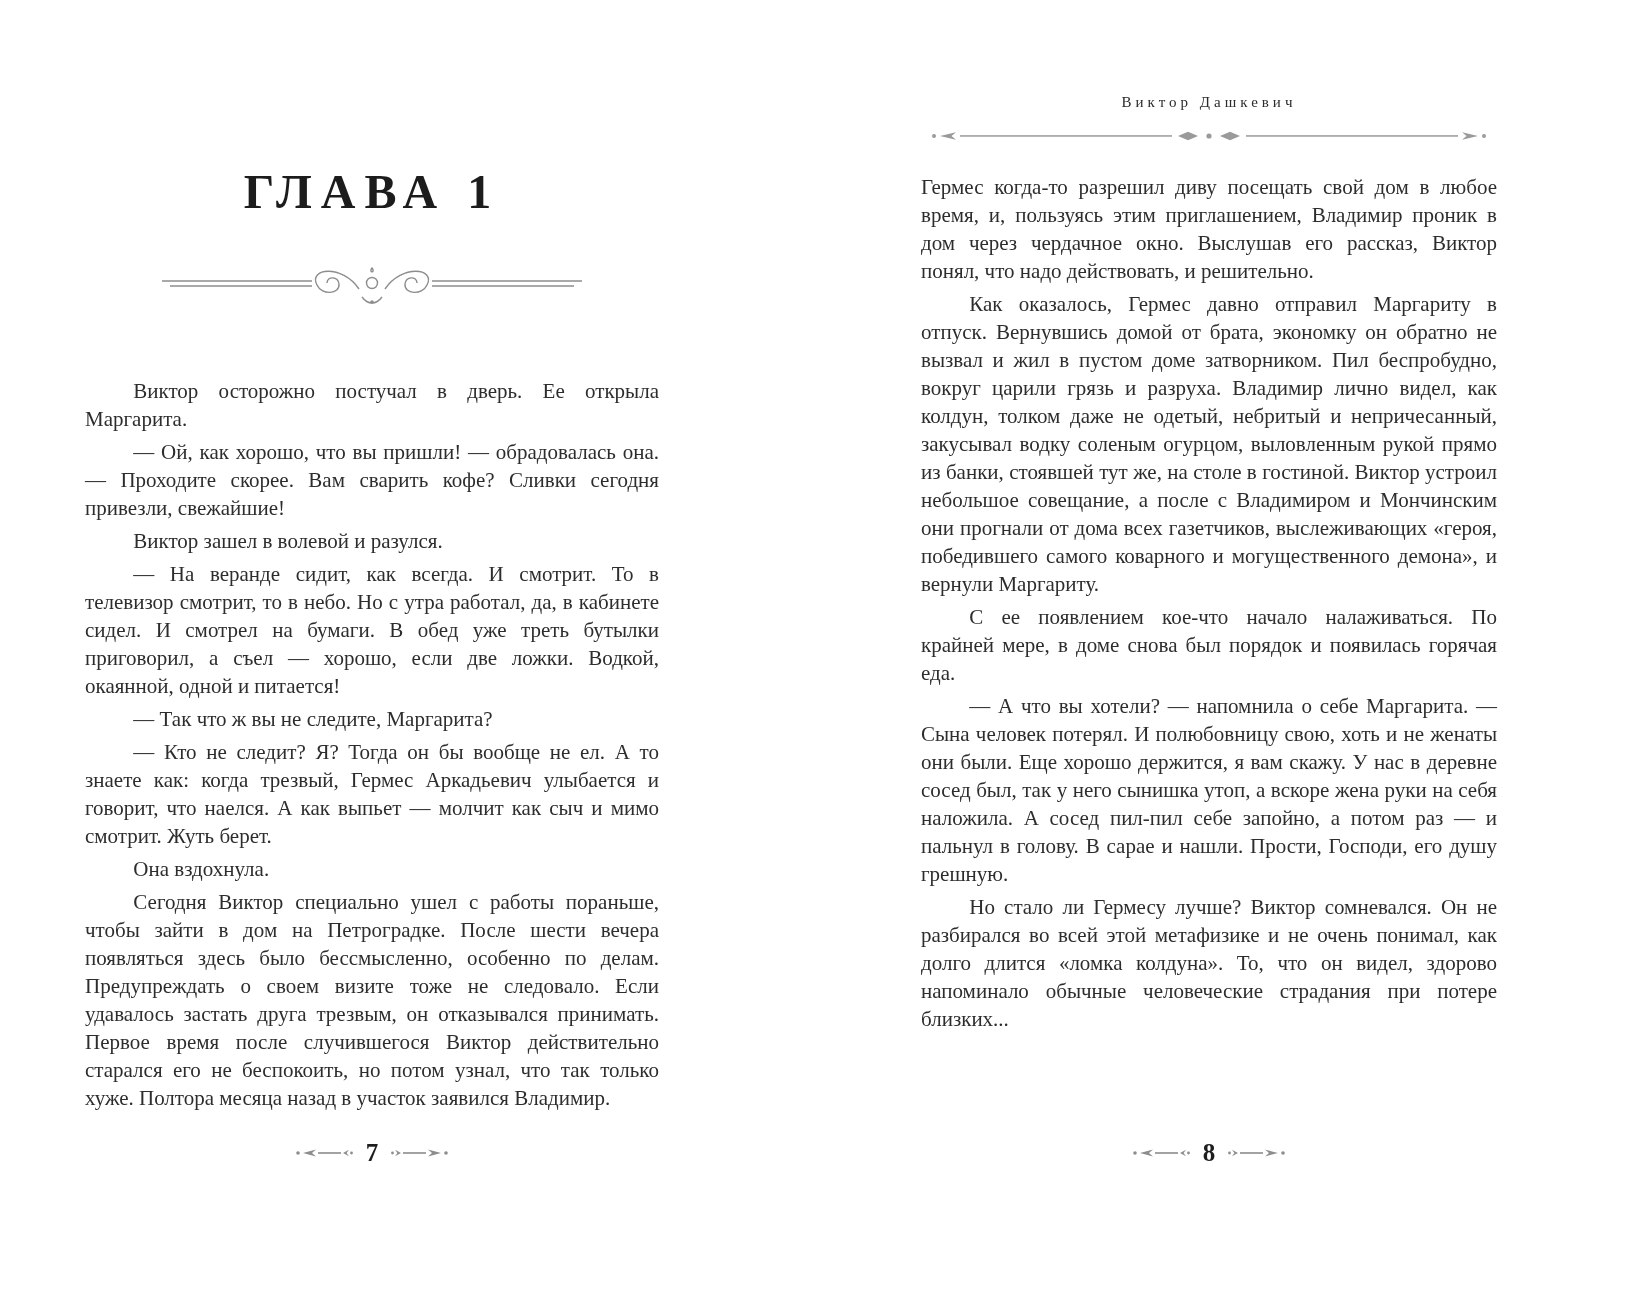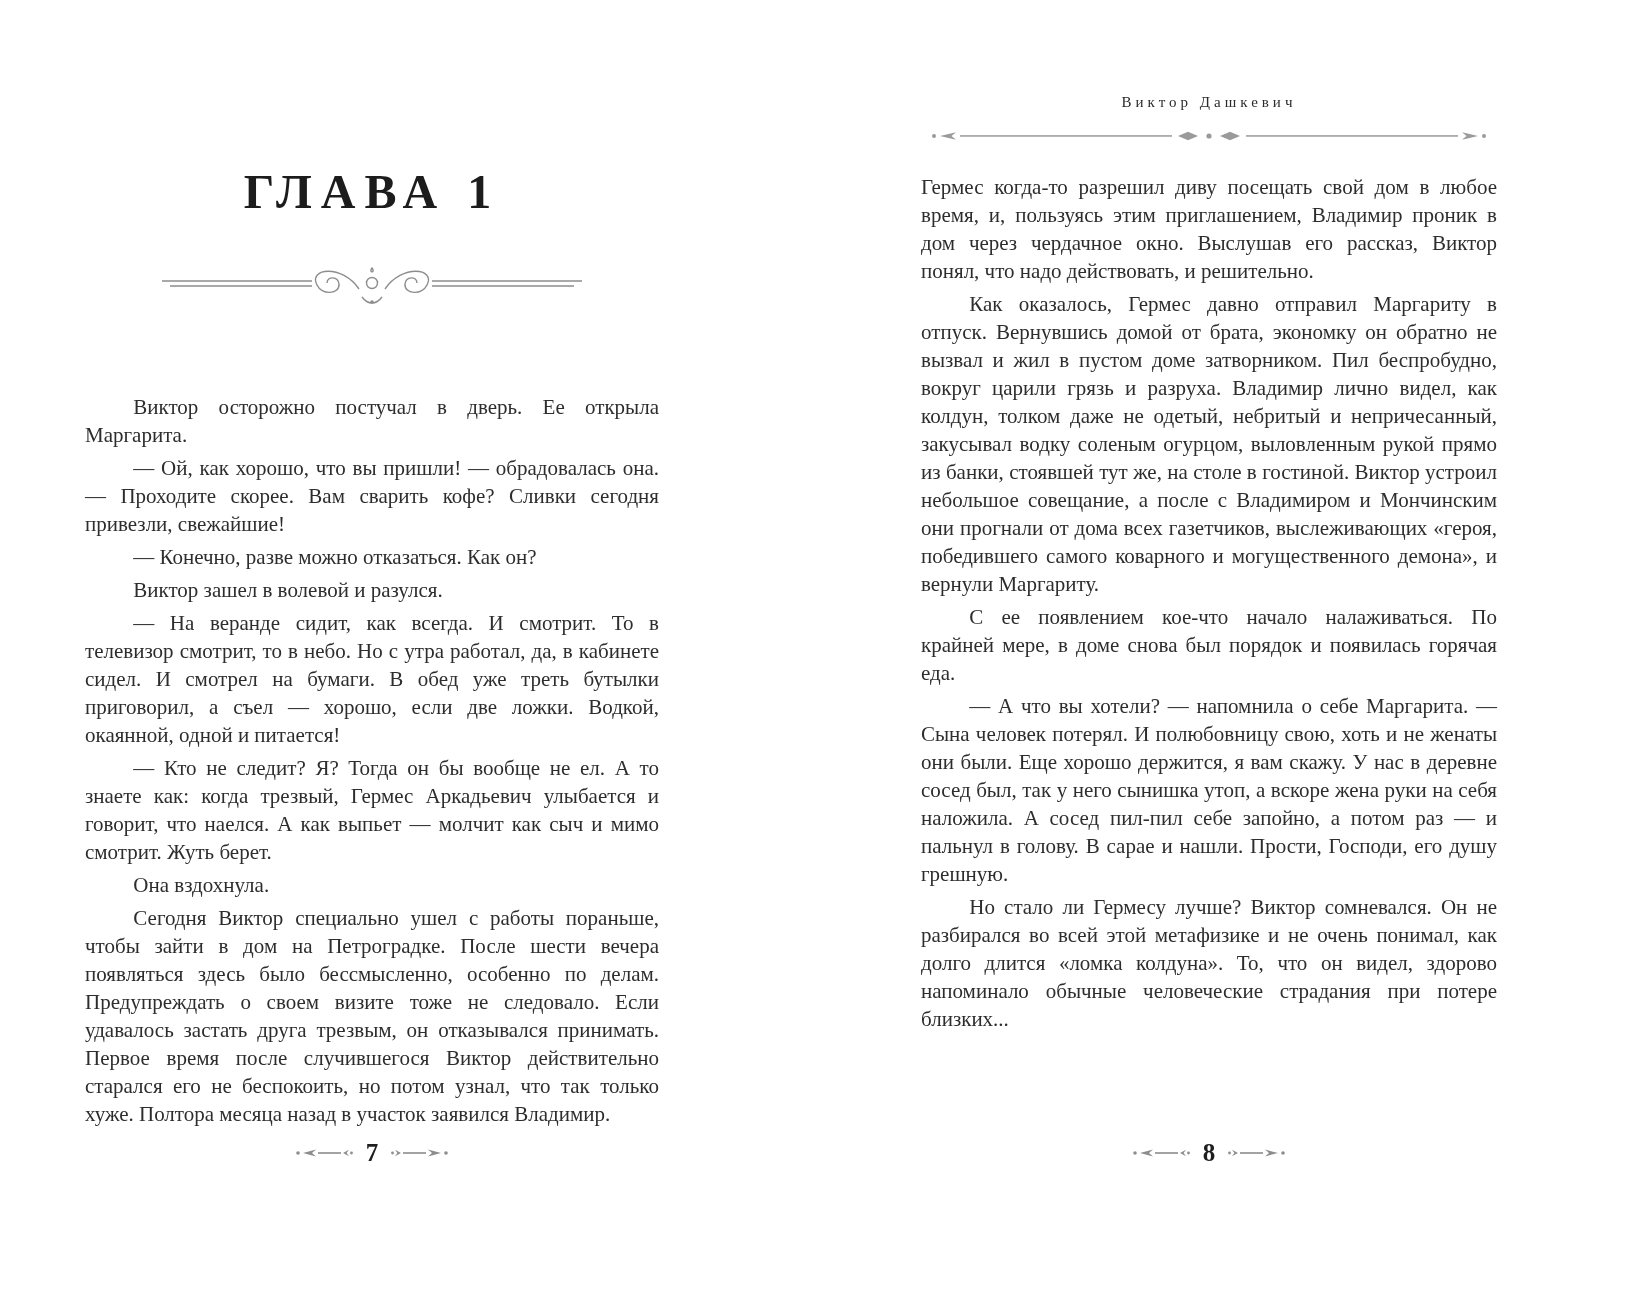--- a/index.html
+++ b/index.html
@@ -65,21 +65,21 @@
 
   .body-text {
     position: absolute;
     left: 0;
     width: 100%;
     font-size: 21px;
     line-height: 28px;
     text-align: justify;
     color: #2d2d2d;
   }
-  .body-text-left  { top: 388px; }
+  .body-text-left  { top: 372px; }
   .body-text-right { top: 168px; }
 
   .body-text p {
     margin: 5px;
     padding: 0;
     text-indent: 2.3em;
   }
   .body-text p.continuation { text-indent: 0; }
 
   .page-footer {
@@ -128,23 +128,23 @@
           <g fill="#8d8d8d">
             <circle cx="210" cy="44" r="1.8"></circle>
           </g>
         </svg>
       </span>
     </div>
 
     <div class="body-text body-text-left">
       <p>Виктор осторожно постучал в дверь. Ее открыла Маргарита.</p>
       <p>— Ой, как хорошо, что вы пришли! — обрадовалась она. — Проходите скорее. Вам сварить кофе? Сливки сегодня привезли, свежайшие!</p>
-      <p>— Конечно, разве можно отказаться. Как он?</p>
       <p>Виктор зашел в волевой и разулся.</p>
       <p>— На веранде сидит, как всегда. И смотрит. То в телевизор смотрит, то в небо. Но с утра работал, да, в кабинете сидел. И смотрел на бумаги. В обед уже треть бутылки приговорил, а съел — хорошо, если две ложки. Водкой, окаянной, одной и питается!</p>
+      <p>— Так что ж вы не следите, Маргарита?</p>
       <p>— Кто не следит? Я? Тогда он бы вообще не ел. А то знаете как: когда трезвый, Гермес Аркадьевич улыбается и говорит, что наелся. А как выпьет — молчит как сыч и мимо смотрит. Жуть берет.</p>
       <p>Она вздохнула.</p>
       <p>Сегодня Виктор специально ушел с работы пораньше, чтобы зайти в дом на Петроградке. После шести вечера появляться здесь было бессмысленно, особенно по делам. Предупреждать о своем визите тоже не следовало. Если удавалось застать друга трезвым, он отказывался принимать. Первое время после случившегося Виктор действительно старался его не беспокоить, но потом узнал, что так только хуже. Полтора месяца назад в участок заявился Владимир.</p>
     </div>
 
     <div class="page-footer">
       <span class="orn">
         <svg width="58" height="12" viewBox="0 0 58 12">
           <g fill="#8d8d8d">
             <circle cx="3" cy="6" r="1.8"></circle>

